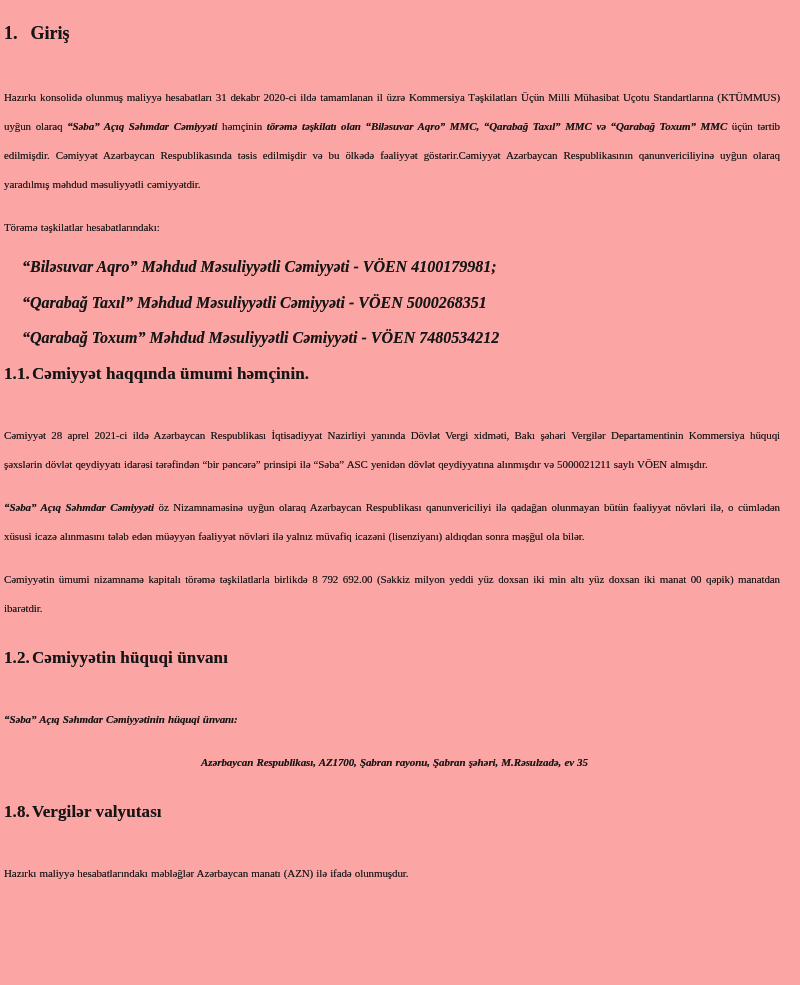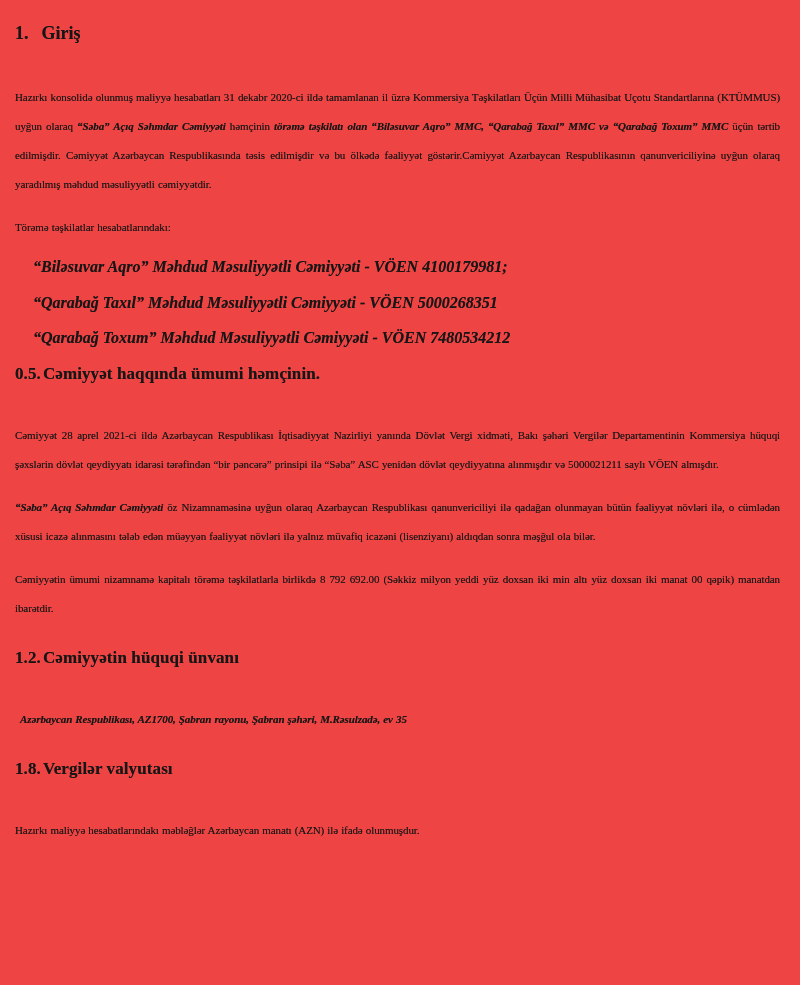--- a/index.html
+++ b/index.html
@@ -5,22 +5,22 @@
   html, body {
     margin: 0;
     padding: 0;
     background: #ffffff;
   }
   .page {
     position: relative;
     width: 800px;
     height: 985px;
     box-sizing: border-box;
-    padding: 14px 15px 0 15px;
-    background: #ef4444;
+    padding: 14px 15px 0 4px;
+    background: #fca5a5;
     font-family: "Liberation Serif", "DejaVu Serif", serif;
     color: #161616;
     overflow: hidden;
     text-shadow: 0 0 0.4px rgba(20,20,20,0.55); 
   }
   .h1 {
     font-size: 18px;
     font-weight: bold;
     margin: 8px 0 39px 0;
     line-height: 22px;
@@ -47,47 +47,48 @@
     font-weight: bold;
     font-style: italic;
   }
   .subsidiary {
     font-size: 16px;
     line-height: 21.5px;
     margin: 0 0 14px 18px;
     font-weight: bold;
     font-style: italic;
   }
-  .indent-sm { padding-left: 5px; }
+  .indent-sm { padding-left: 5px; text-align: center; }
 </style>
 </head>
 <body>
 
 <div class="page">
 
   <h1 class="h1"><span class="hnum">1.</span><span class="hlbl">Giriş</span></h1>
 
   <p class="para justify"><span class="run">Hazırkı konsolidə olunmuş maliyyə hesabatları 31 dekabr 2020-ci ildə tamamlanan il üzrə Kommersiya Təşkilatları Üçün Milli Mühasibat Uçotu Standartlarına (KTÜMMUS) uyğun olaraq </span><span class="run bi">“Səba” Açıq Səhmdar Cəmiyyəti</span><span class="run"> həmçinin </span><span class="run bi">törəmə təşkilatı olan “Biləsuvar Aqro” MMC, “Qarabağ Taxıl” MMC və “Qarabağ Toxum” MMC</span><span class="run"> üçün tərtib edilmişdir. Cəmiyyət Azərbaycan Respublikasında təsis edilmişdir və bu ölkədə fəaliyyət göstərir.Cəmiyyət Azərbaycan Respublikasının qanunvericiliyinə uyğun olaraq yaradılmış məhdud məsuliyyətli cəmiyyətdir.</span></p>
 
   <p class="para">Törəmə təşkilatlar hesabatlarındakı:</p>
 
   <p class="subsidiary">“Biləsuvar Aqro” Məhdud Məsuliyyətli Cəmiyyəti - VÖEN 4100179981;</p>
   <p class="subsidiary">“Qarabağ Taxıl” Məhdud Məsuliyyətli Cəmiyyəti - VÖEN 5000268351</p>
   <p class="subsidiary">“Qarabağ Toxum” Məhdud Məsuliyyətli Cəmiyyəti - VÖEN 7480534212</p>
 
-  <h2 class="h2"><span class="hnum">0.5.</span><span class="hlbl">Cəmiyyət haqqında ümumi həmçinin.</span></h2>
+  <h2 class="h2"><span class="hnum">1.1.</span><span class="hlbl">Cəmiyyət haqqında ümumi həmçinin.</span></h2>
 
   <p class="para justify">Cəmiyyət 28 aprel 2021-ci ildə Azərbaycan Respublikası İqtisadiyyat Nazirliyi yanında Dövlət Vergi xidməti, Bakı şəhəri Vergilər Departamentinin Kommersiya hüquqi şəxslərin dövlət qeydiyyatı idarəsi tərəfindən “bir pəncərə” prinsipi ilə “Səba” ASC yenidən dövlət qeydiyyatına alınmışdır və 5000021211 saylı VÖEN almışdır.</p>
 
   <p class="para justify"><span class="run bi">“Səba” Açıq Səhmdar Cəmiyyəti</span><span class="run"> öz Nizamnaməsinə uyğun olaraq Azərbaycan Respublikası qanunvericiliyi ilə qadağan olunmayan bütün fəaliyyət növləri ilə, o cümlədən xüsusi icazə alınmasını tələb edən müəyyən fəaliyyət növləri ilə yalnız müvafiq icazəni (lisenziyanı) aldıqdan sonra məşğul ola bilər.</span></p>
 
   <p class="para justify">Cəmiyyətin ümumi nizamnamə kapitalı törəmə təşkilatlarla birlikdə 8 792 692.00 (Səkkiz milyon yeddi yüz doxsan iki min altı yüz doxsan iki manat 00 qəpik) manatdan ibarətdir.</p>
 
   <h2 class="h2 sect-gap"><span class="hnum">1.2.</span><span class="hlbl">Cəmiyyətin hüquqi ünvanı</span></h2>
 
+  <p class="para bi">“Səba” Açıq Səhmdar Cəmiyyətinin hüquqi ünvanı:</p>
 
   <p class="para bi indent-sm">Azərbaycan Respublikası, AZ1700, Şabran rayonu, Şabran şəhəri, M.Rəsulzadə, ev 35</p>
 
   <h2 class="h2 sect-gap"><span class="hnum">1.8.</span><span class="hlbl">Vergilər valyutası</span></h2>
 
   <p class="para">Hazırkı maliyyə hesabatlarındakı məbləğlər Azərbaycan manatı (AZN) ilə ifadə olunmuşdur.</p>
 
 </div>
 
 </body></html>

